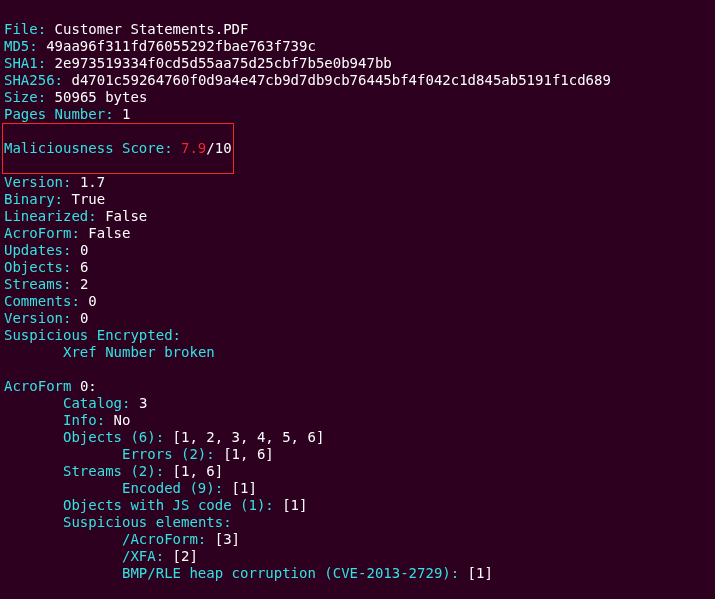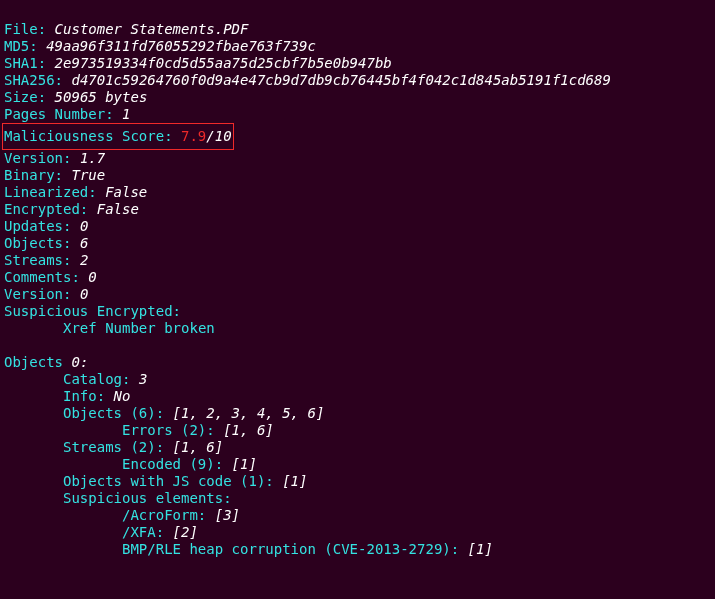--- a/index.html
+++ b/index.html
@@ -9,52 +9,52 @@
     color: #ffffff;
     font-family: "DejaVu Sans Mono", "Menlo", "Consolas", monospace;
     font-size: 14px;
     line-height: 17px;
     white-space: pre;
     width: 715px;
     height: 599px;
     box-sizing: border-box;
   }
   .lbl { color: #34e2e2; text-align: right; } 
-  .val { color: #ffffff; font-style: italic; }
+  .val { color: #ffffff; }
   .red { color: #ef2929; }
   .highlight-box {
     border: 1px solid #ef2929;
     box-sizing: border-box;
-    padding: 4px 1px;
+    padding: 16px 1px;
     display: inline-block;
     margin-left:-2px;
   }
 </style>
 </head>
 <body>
 <span><span class="lbl">File:</span> <span class="val">Customer Statements.PDF</span></span>
 <span><span class="lbl">MD5:</span> <span class="val">49aa96f311fd76055292fbae763f739c</span></span>
 <span><span class="lbl">SHA1:</span> <span class="val">2e973519334f0cd5d55aa75d25cbf7b5e0b947bb</span></span>
 <span><span class="lbl">SHA256:</span> <span class="val">d4701c59264760f0d9a4e47cb9d7db9cb76445bf4f042c1d845ab5191f1cd689</span></span>
 <span><span class="lbl">Size:</span> <span class="val">50965 bytes</span></span>
 <span><span class="lbl">Pages Number:</span> <span class="val">1</span></span>
 <span><span class="highlight-box"><span class="lbl">Maliciousness Score:</span> <span class="red">7.9</span><span class="val">/10</span></span></span>
 <span><span class="lbl">Version:</span> <span class="val">1.7</span></span>
 <span><span class="lbl">Binary:</span> <span class="val">True</span></span>
 <span><span class="lbl">Linearized:</span> <span class="val">False</span></span>
-<span><span class="lbl">Encrypted:</span> <span class="val">False</span></span>
+<span><span class="lbl">AcroForm:</span> <span class="val">False</span></span>
 <span><span class="lbl">Updates:</span> <span class="val">0</span></span>
 <span><span class="lbl">Objects:</span> <span class="val">6</span></span>
 <span><span class="lbl">Streams:</span> <span class="val">2</span></span>
 <span><span class="lbl">Comments:</span> <span class="val">0</span></span>
 <span><span class="lbl">Version:</span> <span class="val">0</span></span>
 <span><span class="lbl">Suspicious Encrypted:</span></span>
 <span>       <span class="lbl">Xref Number broken</span></span>
 
-<span><span class="lbl">Objects</span> <span class="val">0:</span></span>
+<span><span class="lbl">AcroForm</span> <span class="val">0:</span></span>
 <span>       <span class="lbl">Catalog:</span> <span class="val">3</span></span>
 <span>       <span class="lbl">Info:</span> <span class="val">No</span></span>
 <span>       <span class="lbl">Objects (6):</span> <span class="val">[1, 2, 3, 4, 5, 6]</span></span>
 <span>              <span class="lbl">Errors (2):</span> <span class="val">[1, 6]</span></span>
 <span>       <span class="lbl">Streams (2):</span> <span class="val">[1, 6]</span></span>
 <span>              <span class="lbl">Encoded (9):</span> <span class="val">[1]</span></span>
 <span>       <span class="lbl">Objects with JS code (1):</span> <span class="val">[1]</span></span>
 <span>       <span class="lbl">Suspicious elements:</span></span>
 <span>              <span class="lbl">/AcroForm:</span> <span class="val">[3]</span></span>
 <span>              <span class="lbl">/XFA:</span> <span class="val">[2]</span></span>

